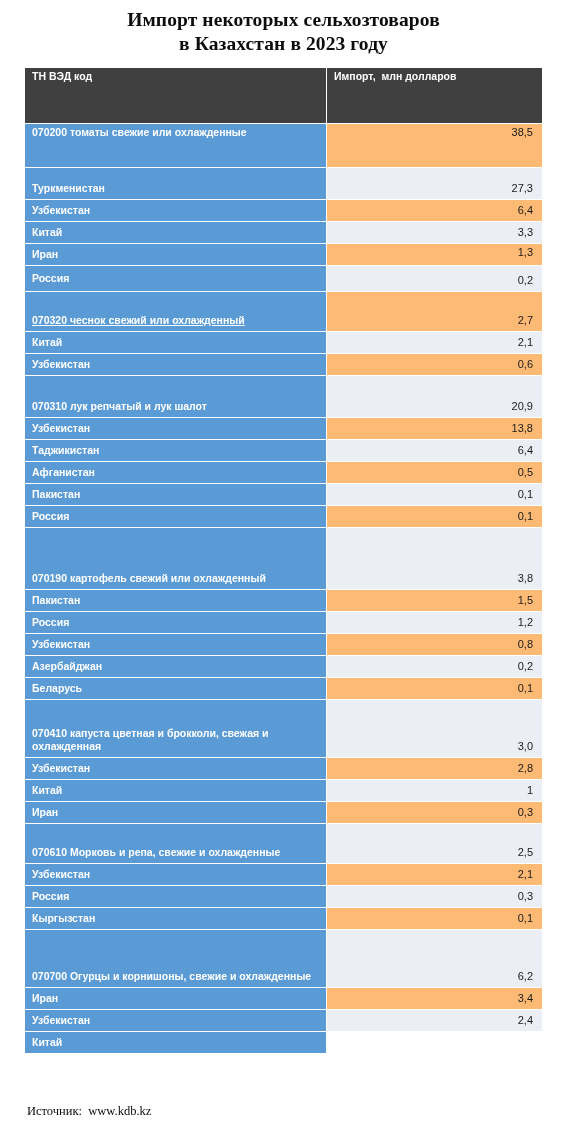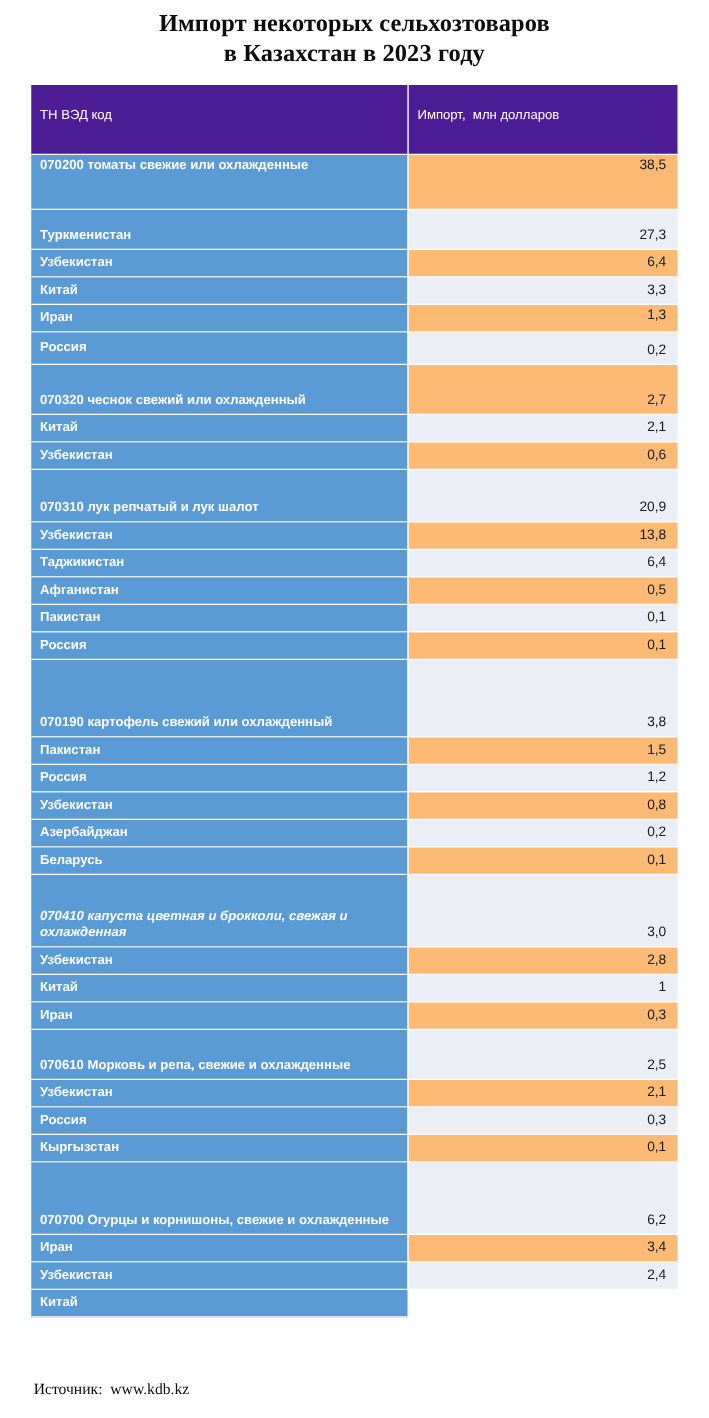--- a/index.html
+++ b/index.html
@@ -77,26 +77,26 @@
   .va-top    { align-items: flex-start; padding-top: 2px; }
   .va-center { align-items: center; }
 
   
   .band-a { background: #ebeef5; }
   .band-b { background: #fdba74; }
 
   
   .row.header .cell-label,
   .row.header .cell-value {
-    background: #4c1d95;
+    background: #404040;
     color: #ffffff;
-    font-weight: normal;
+    font-weight: bold;
     font-size: 10.5px;
     align-items: flex-start;
-    padding-top: 18px;
+    padding-top: 2px;
     border-bottom: 1.6px solid #ffffff;
   }
   .row.header .cell-value {
     justify-content: flex-start;
     padding-left: 7px;
     white-space: pre;
   }
   .row.header .cell-label { padding-left: 7px; }
 
   
@@ -146,21 +146,21 @@
       </div>
       <div class="row">
         <div class="cell-label country va-bottom" style="height: 22px;">Иран</div>
         <div class="cell-value band-b va-top">1,3</div>
       </div>
       <div class="row">
         <div class="cell-label country va-center" style="height: 26px;">Россия</div>
         <div class="cell-value band-a va-bottom">0,2</div>
       </div>
       <div class="row">
-        <div class="cell-label category va-bottom" style="height: 40px;">070320 чеснок свежий или охлажденный</div>
+        <div class="cell-label category va-bottom" style="height: 40px; text-decoration: underline;">070320 чеснок свежий или охлажденный</div>
         <div class="cell-value band-b va-bottom">2,7</div>
       </div>
       <div class="row">
         <div class="cell-label country va-center" style="height: 22px;">Китай</div>
         <div class="cell-value band-a va-bottom">2,1</div>
       </div>
       <div class="row">
         <div class="cell-label country va-center" style="height: 22px;">Узбекистан</div>
         <div class="cell-value band-b va-bottom">0,6</div>
       </div>
@@ -206,21 +206,21 @@
       </div>
       <div class="row">
         <div class="cell-label country va-center" style="height: 22px;">Азербайджан</div>
         <div class="cell-value band-a va-bottom">0,2</div>
       </div>
       <div class="row">
         <div class="cell-label country va-center" style="height: 22px;">Беларусь</div>
         <div class="cell-value band-b va-bottom">0,1</div>
       </div>
       <div class="row">
-        <div class="cell-label category va-bottom" style="height: 58px; font-style: italic;">070410 капуста цветная и брокколи,  свежая и охлажденная</div>
+        <div class="cell-label category va-bottom" style="height: 58px;">070410 капуста цветная и брокколи,  свежая и охлажденная</div>
         <div class="cell-value band-a va-bottom">3,0</div>
       </div>
       <div class="row">
         <div class="cell-label country va-center" style="height: 22px;">Узбекистан</div>
         <div class="cell-value band-b va-bottom">2,8</div>
       </div>
       <div class="row">
         <div class="cell-label country va-center" style="height: 22px;">Китай</div>
         <div class="cell-value band-a va-bottom">1</div>
       </div>

